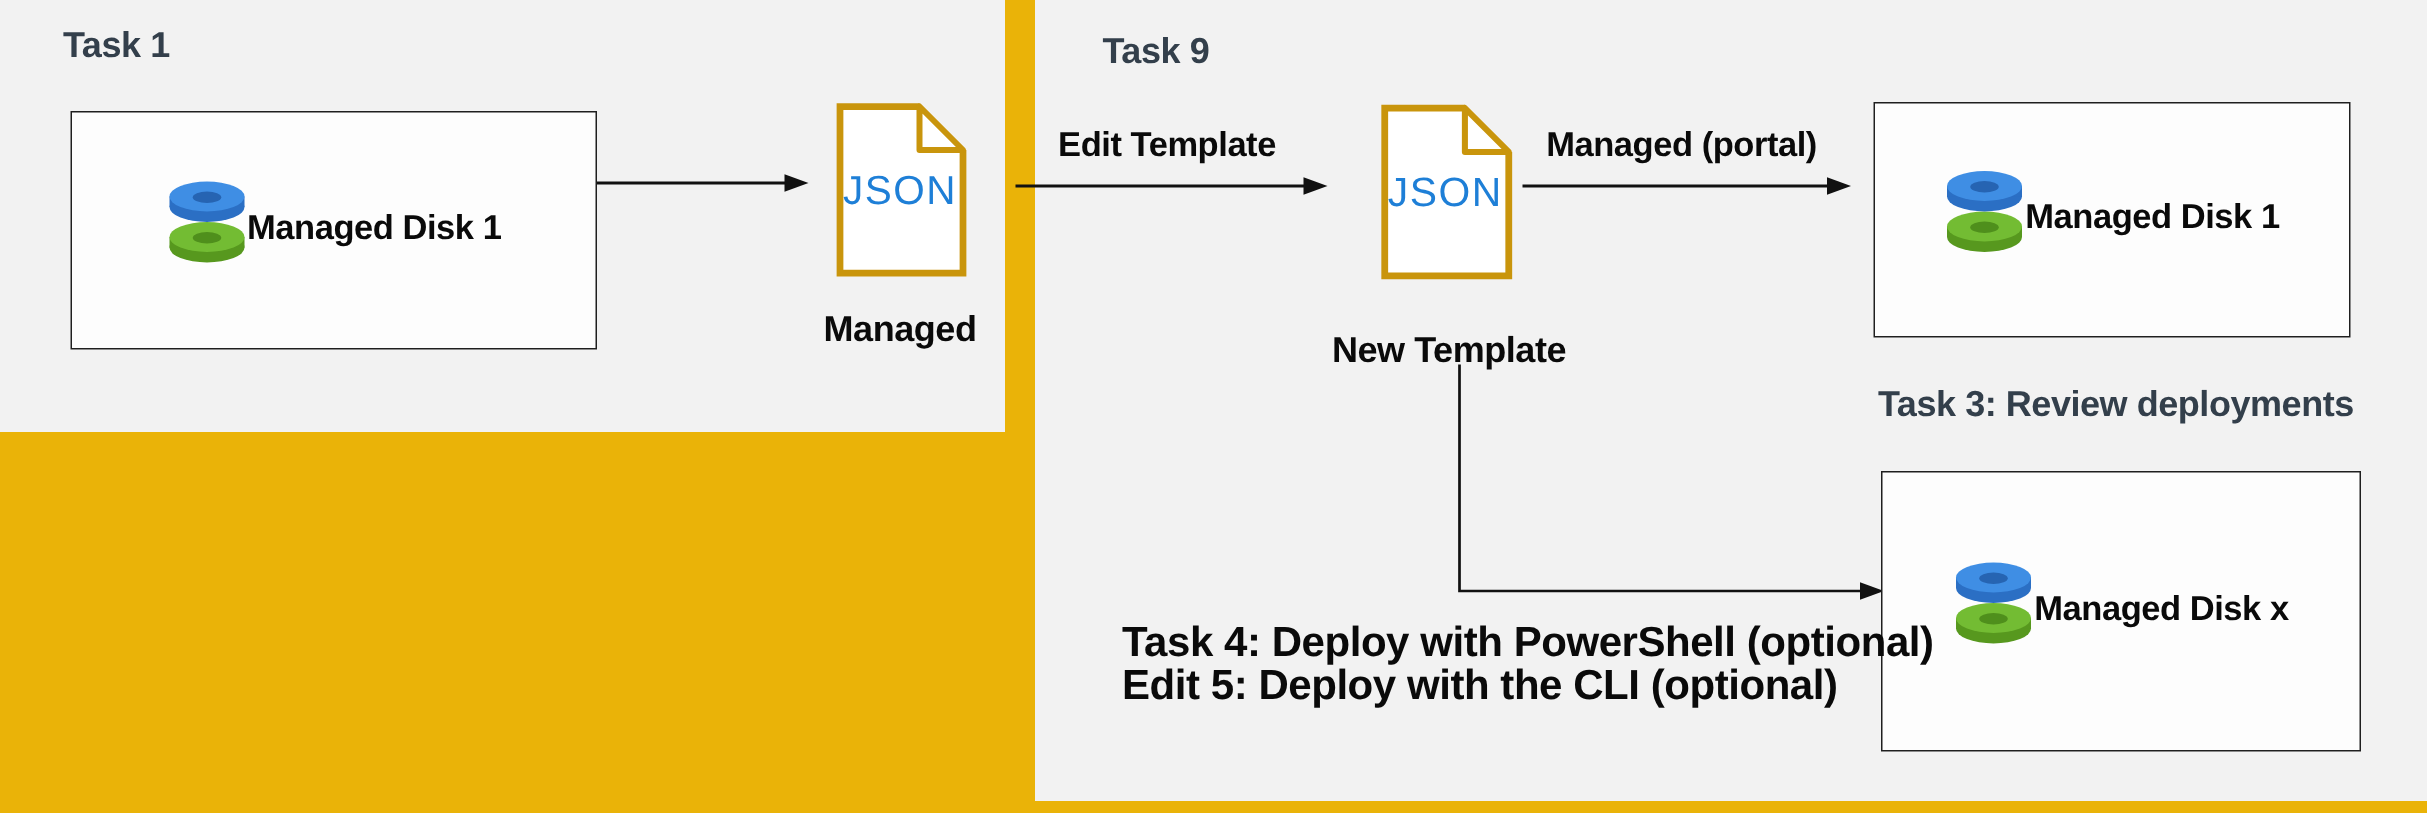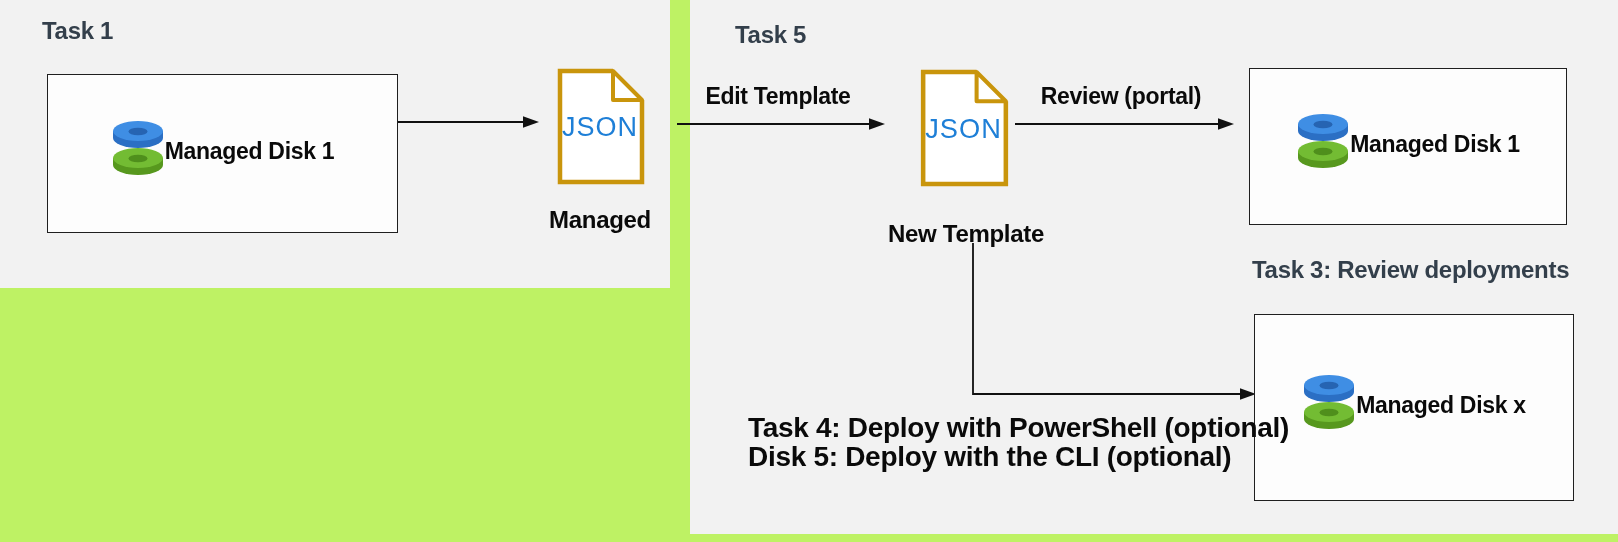--- a/index.html
+++ b/index.html
@@ -4,21 +4,21 @@
 <style>
   * { margin: 0; padding: 0; box-sizing: border-box; }
   html, body { background: #ffffff; }
   body {
     font-family: "Liberation Sans", "DejaVu Sans", sans-serif;
     width: 1618px; height: 542px; overflow: hidden;
   }
   .canvas {
     position: relative;
     width: 1618px; height: 542px;
-    background: #bef264;
+    background: #eab308;
   }
   .panel {
     position: absolute;
     background: #f2f2f2;
   }
   .panel-left  { left: 0;   top: 0; width: 670px; height: 288px; }
   .panel-right { left: 690px; top: 0; width: 928px; height: 534px; }
 
   .heading {
     position: absolute;
@@ -117,25 +117,25 @@
     <polygon points="885,124 869,118.2 869,129.8" fill="#111111"></polygon>
 
     <path d="M1015,124 H1219" stroke="#111111" stroke-width="2" fill="none"></path>
     <polygon points="1234,124 1218,118.2 1218,129.8" fill="#111111"></polygon>
 
     <path d="M973,243 V394 H1241" stroke="#111111" stroke-width="1.8" fill="none"></path>
     <polygon points="1256,394 1240,388.2 1240,399.8" fill="#111111"></polygon>
   </svg>
 
   <div class="heading h-task1">Task 1</div>
-  <div class="heading h-task2">Task 5</div>
+  <div class="heading h-task2">Task 9</div>
   <div class="heading h-task3">Task 3: Review deployments</div>
 
   <div class="black-label centered lbl-edit">Edit Template</div>
-  <div class="black-label centered lbl-deploy">Review (portal)</div>
+  <div class="black-label centered lbl-deploy">Managed (portal)</div>
 
   <div class="disk-box box-src">
     <div class="inner">
       <svg width="54" height="60" viewBox="0 0 54 60">
         <g>
           <ellipse cx="27" cy="47" rx="25" ry="10" fill="#57981e"></ellipse>
           <rect x="2" y="40" width="50" height="7" fill="#57981e"></rect>
           <ellipse cx="27" cy="40" rx="25" ry="10" fill="#73bc33"></ellipse>
           <ellipse cx="27" cy="40.5" rx="9.5" ry="3.8" fill="#4f8f1c"></ellipse>
         </g>
@@ -205,16 +205,16 @@
           <ellipse cx="27" cy="13" rx="25" ry="10" fill="#3f8ee4"></ellipse>
           <ellipse cx="27" cy="13.5" rx="9.5" ry="3.8" fill="#2664b2"></ellipse>
         </g>
       </svg>
       <div class="box-label">Managed Disk x</div>
     </div>
   </div>
 
   <div class="task45">
     <div>Task 4: Deploy with PowerShell (optional)</div>
-    <div>Disk 5: Deploy with the CLI (optional)</div>
+    <div>Edit 5: Deploy with the CLI (optional)</div>
   </div>
 
 </div>
 
 </body></html>

